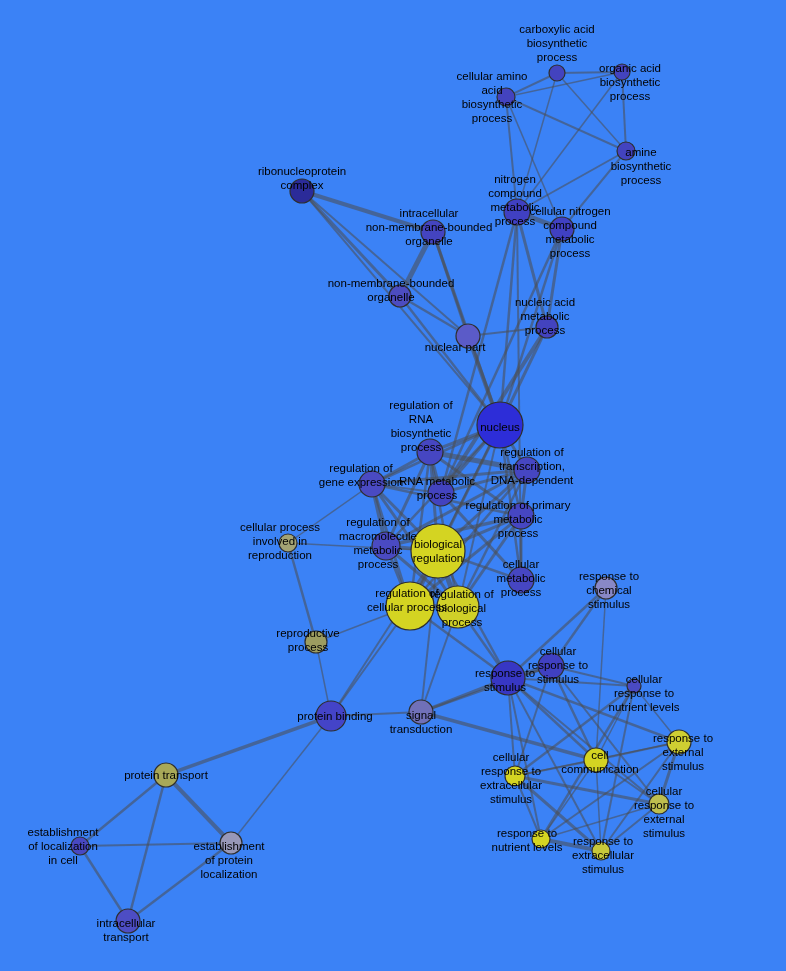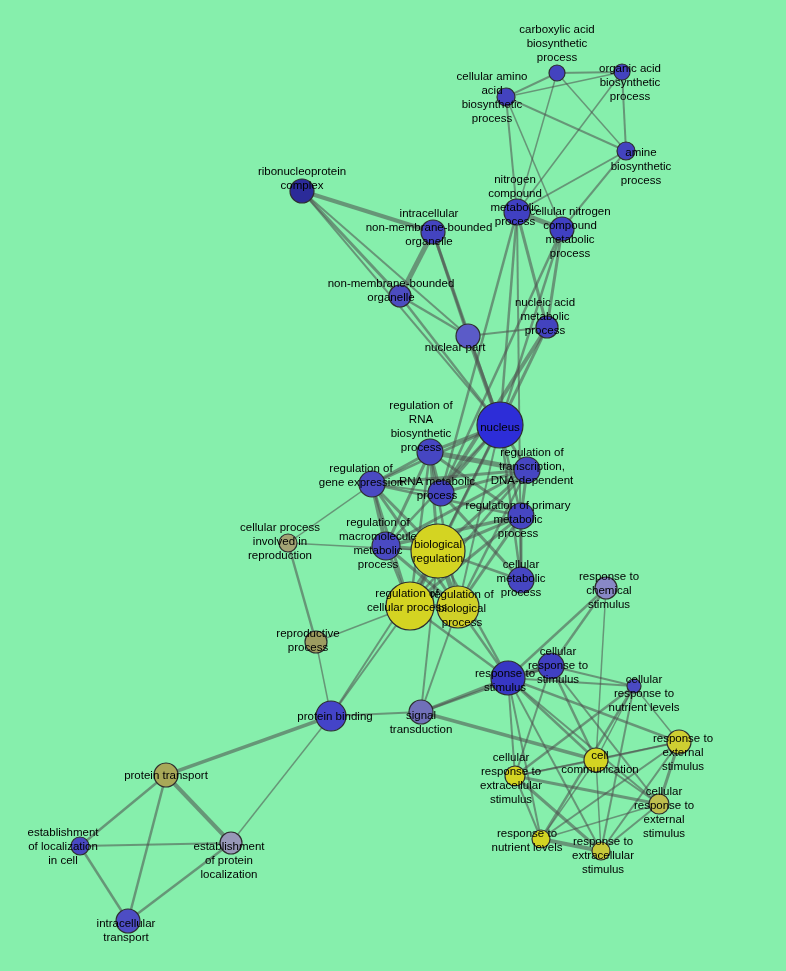--- a/index.html
+++ b/index.html
@@ -5,21 +5,21 @@
   html, body {
     margin: 0;
     padding: 0;
     background: #ffffff;
     font-family: "Liberation Sans", sans-serif;
   }
   .stage {
     position: relative;
     width: 786px;
     height: 971px;
-    background: #86efac;
+    background: #3b82f6;
     overflow: hidden;
   }
   svg.network {
     display: block;
     width: 786px;
     height: 971px;
   }
   svg.network text {
     font-family: "Liberation Sans", sans-serif;
     font-size: 11.5px;

